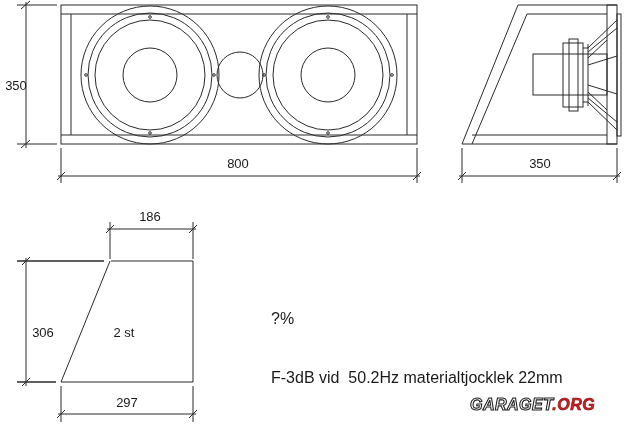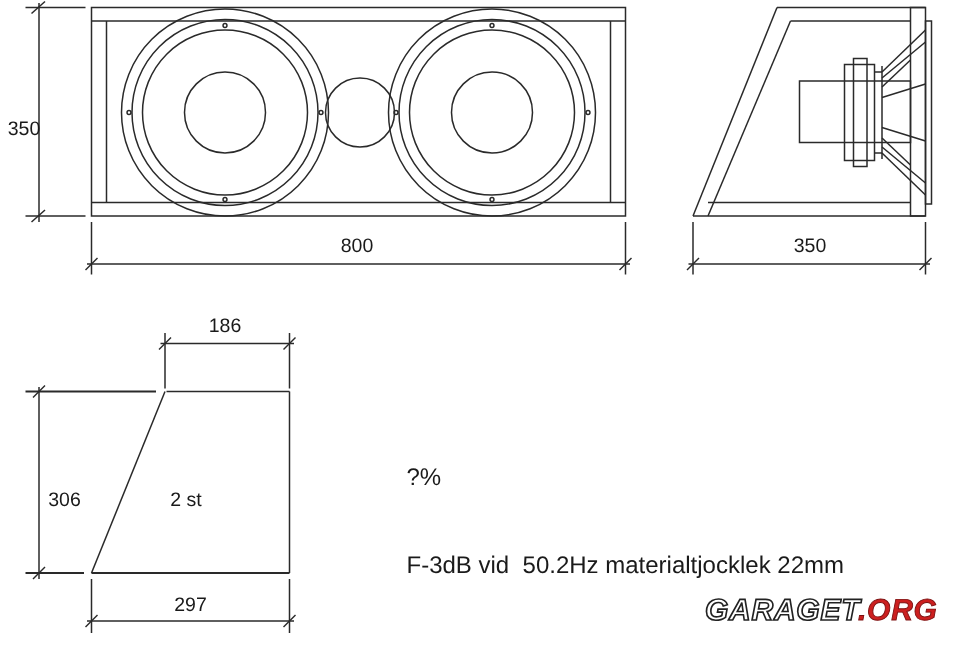--- a/index.html
+++ b/index.html
@@ -9,21 +9,21 @@
   .dim { font-size: 13px; }
   .note {
     position: absolute; left: 271px; top: 270px;
     font-family: "Liberation Sans", "DejaVu Sans", sans-serif;
     font-size: 16px; line-height: 19.5px; color: #1a1a1a; white-space: pre;
   }
   .note div { height: 19.5px; }
   .wm {
     position: absolute; left: 470px; top: 396px; height: 24px;
     font-family: "Liberation Sans", "DejaVu Sans", sans-serif;
-    font-style: italic; font-weight: bold; font-size: 20px; letter-spacing: 0.5px;
+    font-style: italic; font-weight: bold; font-size: 16px; letter-spacing: 0.5px;
     white-space: nowrap;
   }
   .wm .a { color: #ffffff; -webkit-text-stroke: 1.1px #222222; }
   .wm .b { color: #cc1f1f; -webkit-text-stroke: 0.6px #7a0f0f; }
 </style>
 </head>
 <body>
 
 <div id="stage">
 <svg width="640" height="443" viewBox="0 0 640 443" xmlns="http://www.w3.org/2000/svg">

